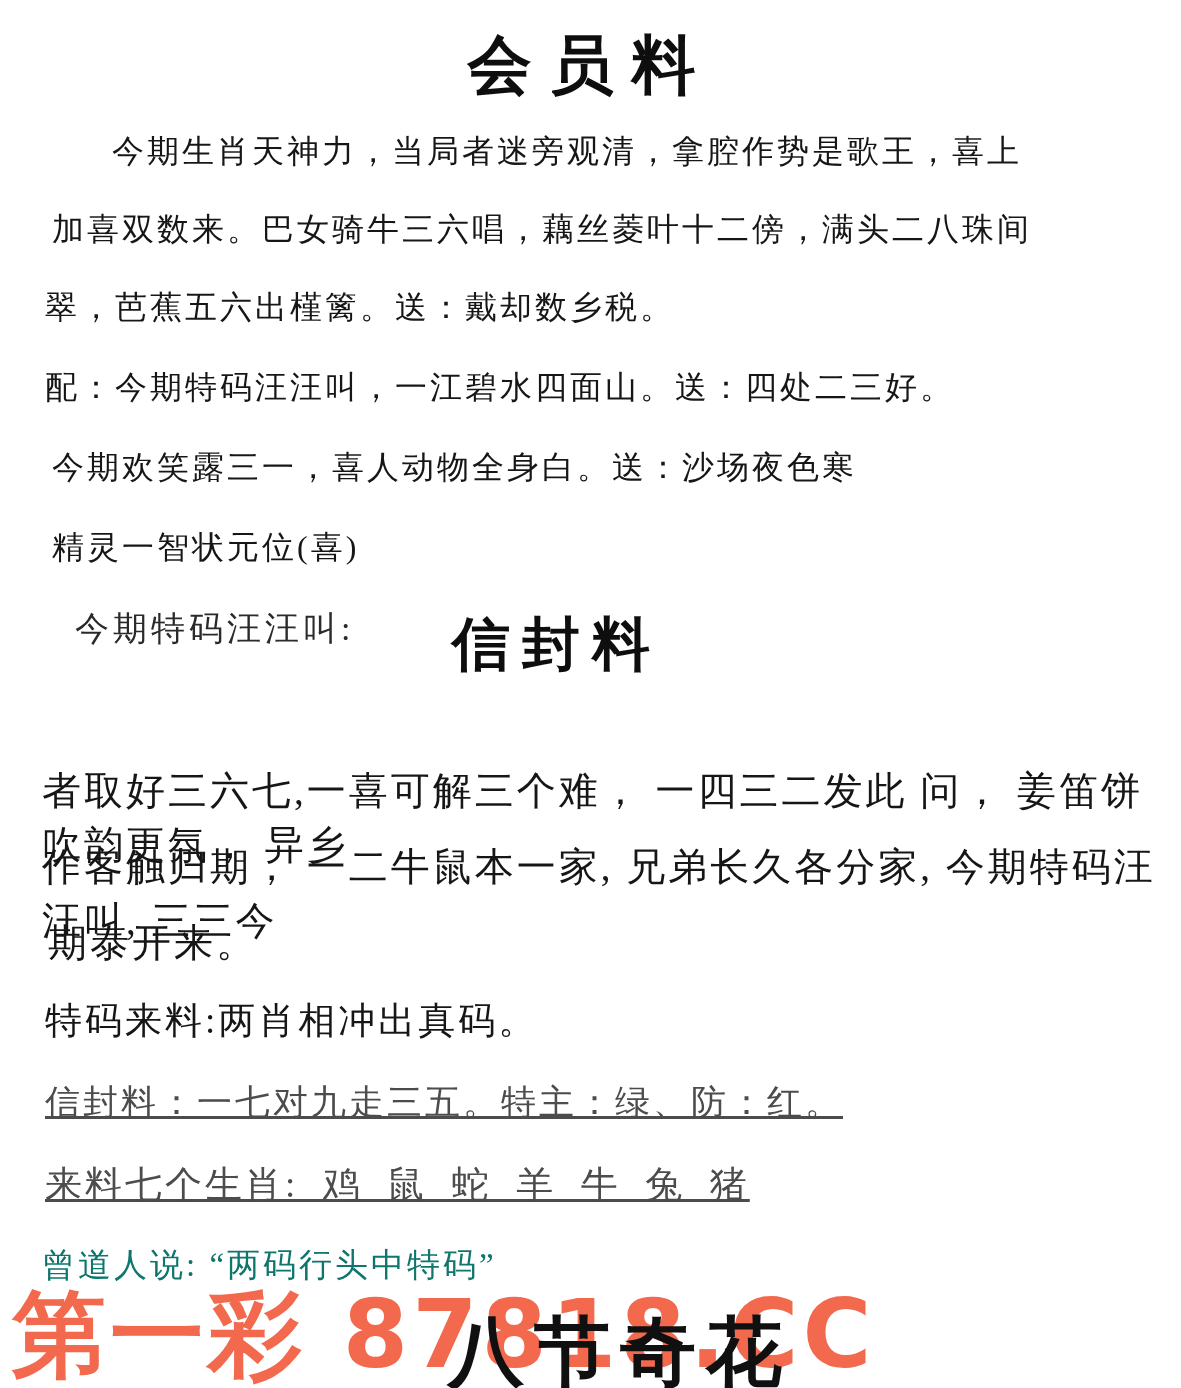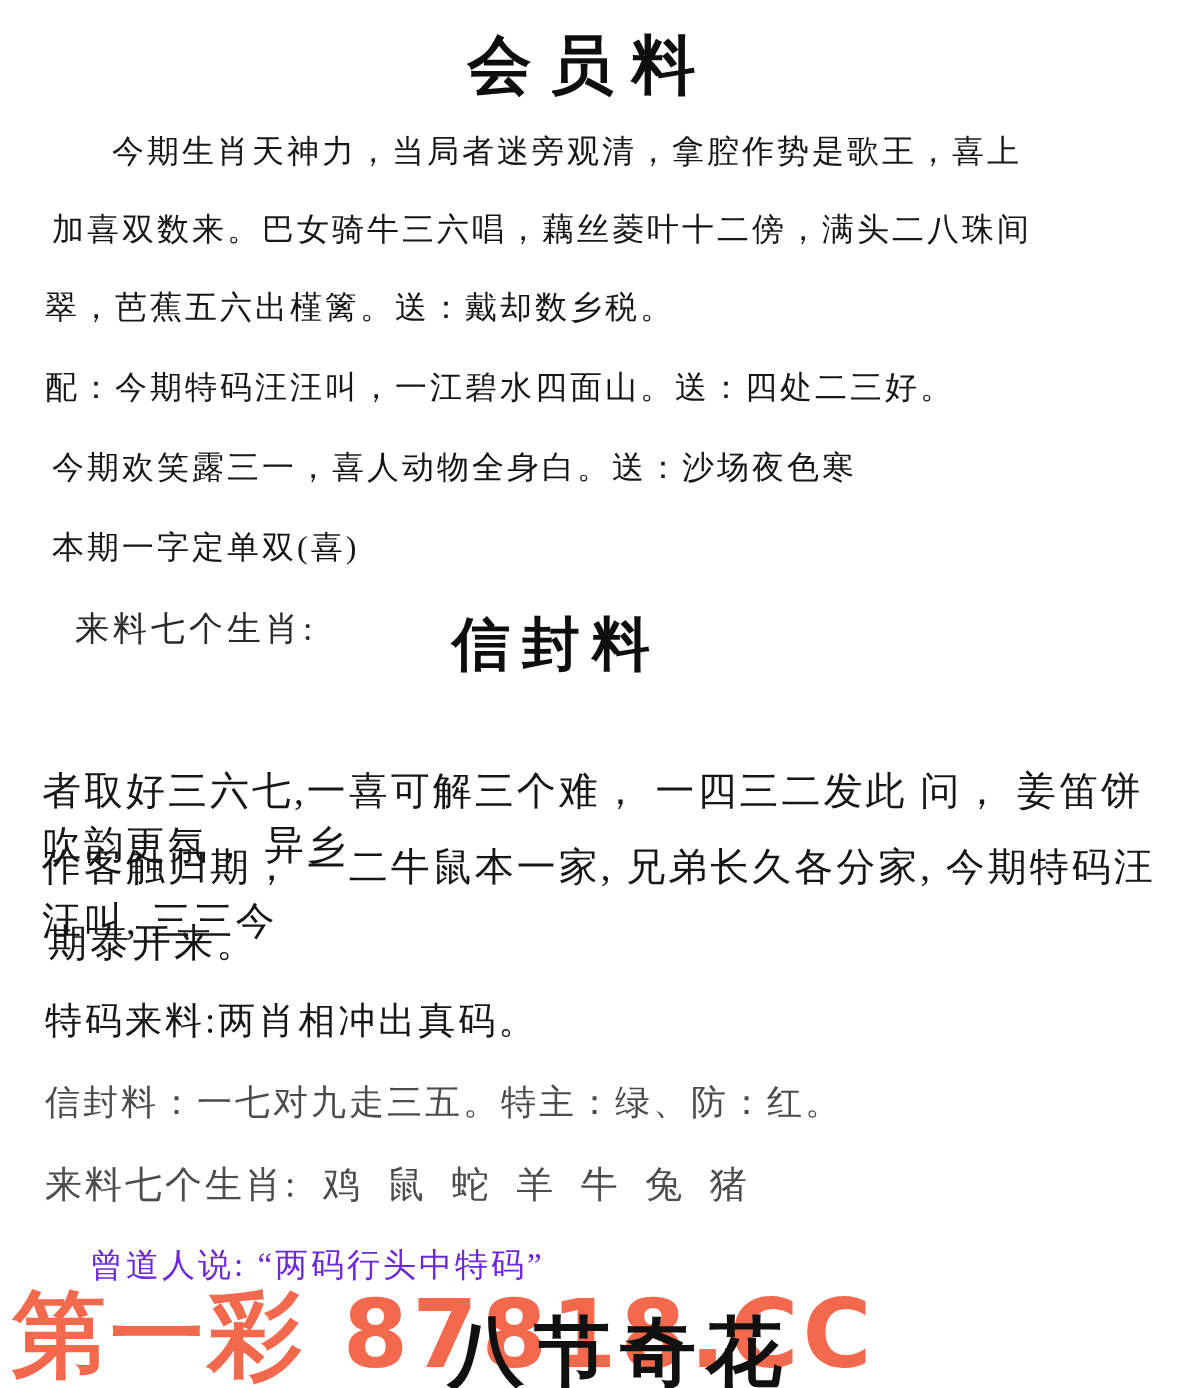--- a/index.html
+++ b/index.html
@@ -47,22 +47,22 @@
     margin-top: 28px;
   }
   .letter-label {
     position: absolute;
     top: 606px;
     left: 75px;
     font-size: 34px;
     letter-spacing: 4px;
     color: #2a2a2a;
   }
-  .faint { color: #4c4c4c; }
-  .fainter { color: #6d28d9; margin-left: 48px; }
+  .faint { color: #4c4c4c; text-decoration: underline; }
+  .fainter { color: #0f766e; }
   .watermark {
     position: absolute;
     top: 1272px;
     left: 12px;
     font-family: "DejaVu Sans", "Liberation Sans", sans-serif;
     font-size: 94px;
     font-weight: bold;
     letter-spacing: 4px;
     z-index: 1;
     white-space: nowrap;
@@ -85,23 +85,23 @@
 <div class="page">
 
   <div class="main-title">会员料</div>
 
   <div class="line" style="top:130px; left:112px;">今期生肖天神力，当局者迷旁观清，拿腔作势是歌王，喜上</div>
   <div class="line" style="top:286px; left:45px;">翠，芭蕉五六出槿篱。送：戴却数乡税。</div>
   <div class="line" style="top:208px; left:52px;">加喜双数来。巴女骑牛三六唱，藕丝菱叶十二傍，满头二八珠间</div>
 
   <div class="line" style="top:366px; left:45px;text-align:center;">配：今期特码汪汪叫，一江碧水四面山。送：四处二三好。</div>
   <div class="line" style="top:446px; left:52px;">今期欢笑露三一，喜人动物全身白。送：沙场夜色寒</div>
-  <div class="line" style="top:526px; left:52px;">本期一字定单双(喜)</div>
+  <div class="line" style="top:526px; left:52px;">精灵一智状元位(喜)</div>
 
-  <div class="letter-label">来料七个生肖:</div>
+  <div class="letter-label">今期特码汪汪叫:</div>
   <div class="sub-title">信封料</div>
 
   <div class="line" style="top:764px; left:42px; font-size:39px;">者取好三六七,一喜可解三个难， 一四三二发此 问， 姜笛饼吹韵更氛， 异乡</div>
   <div class="line" style="top:840px; left:42px; font-size:39px;">作客触归期， 一二牛鼠本一家, 兄弟长久各分家, 今期特码汪汪叫, 三三今</div>
   <div class="line" style="top:916px; left:48px; font-size:39px;">期泰开来。</div>
 
   <div class="line" style="top:996px; left:45px; font-size:37px;">特码来料:两肖相冲出真码。</div>
   <div class="line faint" style="top:1079px; left:45px; font-size:35px;">信封料：一七对九走三五。特主：绿、防：红。</div>
   <div class="line faint" style="top:1160px; left:45px; font-size:37px;">来料七个生肖:  鸡  鼠  蛇  羊  牛  兔  猪</div>
   <div class="line fainter" style="top:1243px; left:42px; font-size:33px;">曾道人说: “两码行头中特码”</div>

